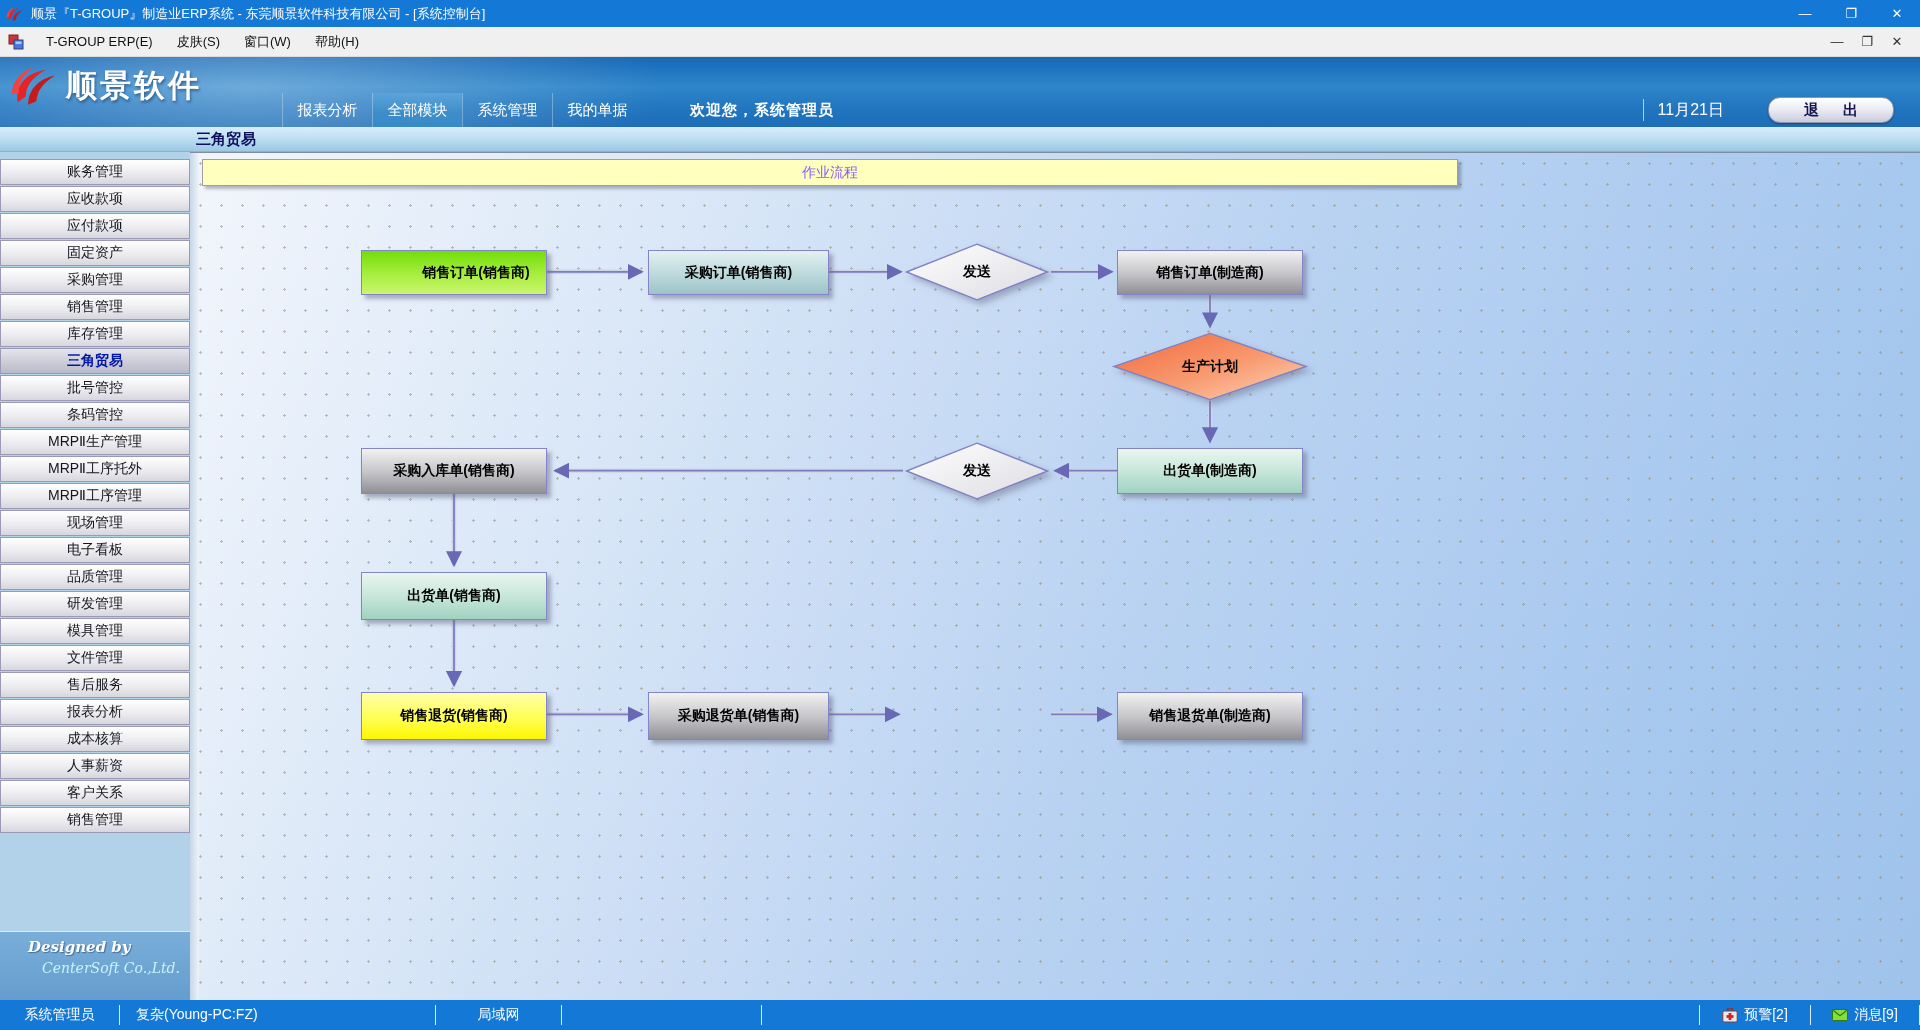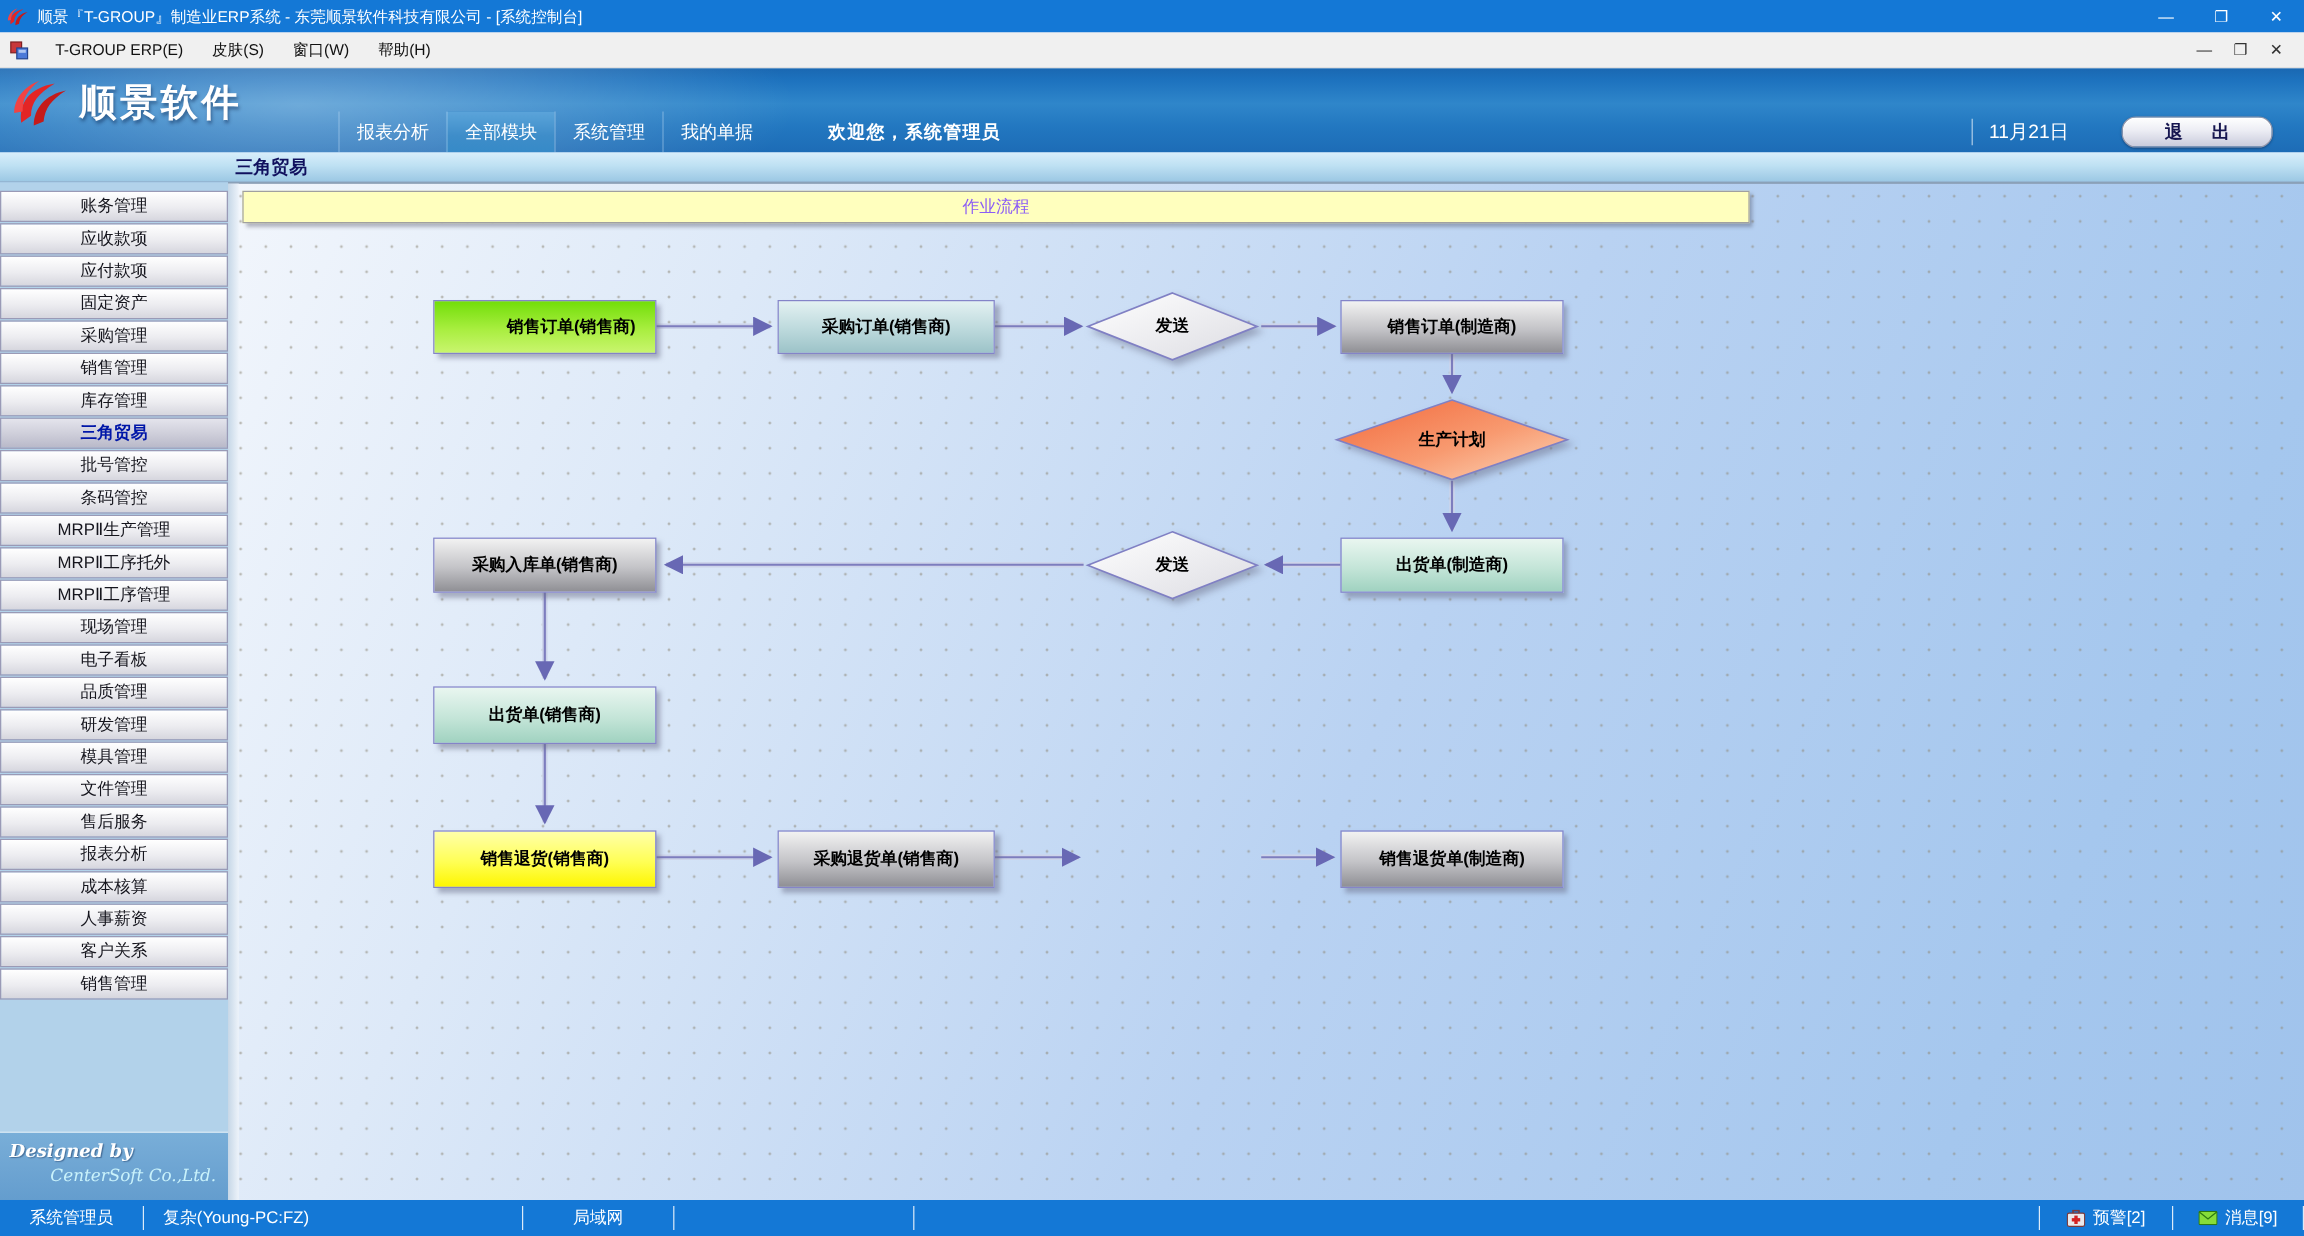--- a/index.html
+++ b/index.html
@@ -77,22 +77,22 @@
     background:linear-gradient(180deg,#ffffff,#ececf0 55%,#d6d6de);
     border:1px solid #9a9ab6;box-sizing:border-box;
     font-size:14px;color:#15151d;cursor:pointer;
   }
   .sideitem.active{
     background:linear-gradient(180deg,#e4e4ec,#cdcdd9 55%,#b9b9c9);
     color:#0016a8;font-weight:bold;
   }
   .sidefill{flex:1;}
   .sidebottom{
-    height:57px;background:linear-gradient(180deg,#79aed8,#649dce);
-    border-top:1px solid #d8e8f4;color:#fff;padding:6px 10px 0 8px;box-sizing:border-box;
+    height:69px;background:linear-gradient(180deg,#79aed8,#649dce);
+    border-top:1px solid #d8e8f4;color:#fff;padding:6px 10px 0 28px;box-sizing:border-box;
   }
   .designed{font-family:"DejaVu Serif",serif;font-style:italic;font-weight:bold;font-size:15px;text-shadow:1px 1px 1px rgba(0,20,60,.4);}
   .company{font-family:"DejaVu Serif",serif;font-style:italic;font-size:14px;color:#c9f2fb;text-align:right;margin-top:4px;}
   
   .content{
     position:absolute;left:190px;top:0;right:0;height:100%;
     background:
       radial-gradient(circle,rgba(145,140,125,.55) 1px,rgba(0,0,0,0) 1.4px),
       linear-gradient(115deg,#f2f6fc 0%,#dde9f8 22%,#b9d2f2 55%,#a5c7ee 85%,#a0c3ec 100%);
     background-size:21px 21px,100% 100%;

